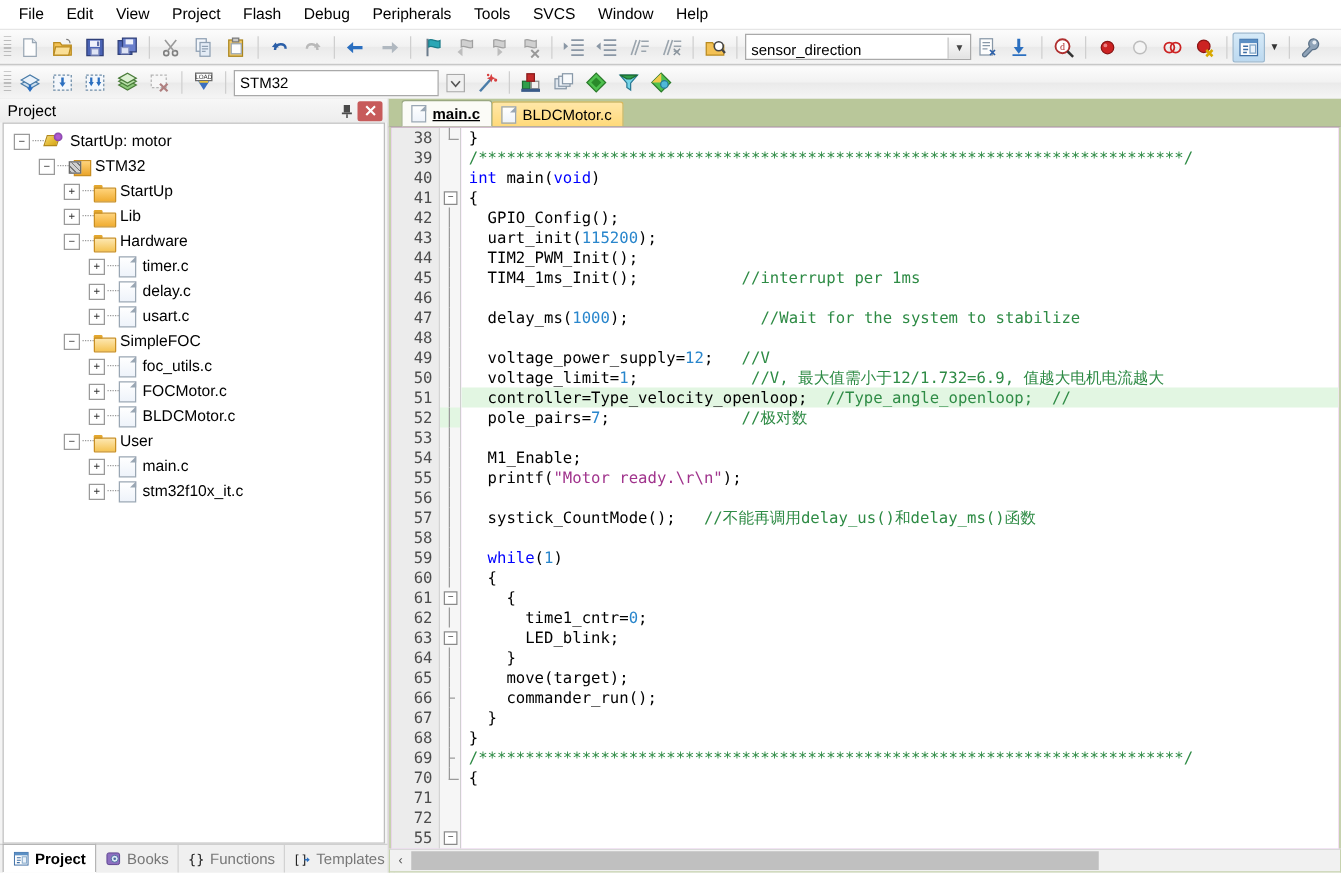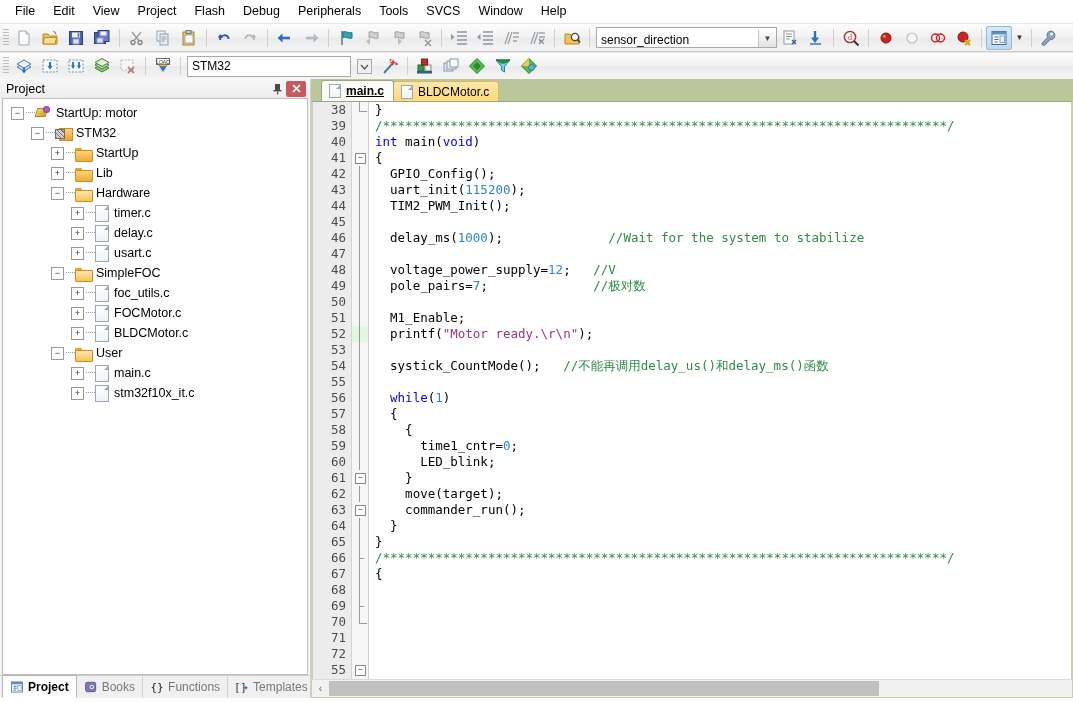--- a/index.html
+++ b/index.html
@@ -1081,24 +1081,27 @@
             <div class="ln"><span class="fold-box">−</span></div>
           </div>
         <div class="code-scroll" id="codetext">
             <div class="ln"><span class="pln">}</span></div>
             <div class="ln"><span class="cmt">/***************************************************************************/</span></div>
             <div class="ln"><span class="kw">int </span><span class="pln">main(</span><span class="kw">void</span><span class="pln">)</span></div>
             <div class="ln"><span class="pln">{</span></div>
             <div class="ln"><span class="pln">  GPIO_Config();</span></div>
             <div class="ln"><span class="pln">  uart_init(</span><span class="num">115200</span><span class="pln">);</span></div>
             <div class="ln"><span class="pln">  TIM2_PWM_Init();</span></div>
+            <div class="ln"><span class="pln">  TIM4_1ms_Init();           </span><span class="cmt">//interrupt per 1ms</span></div>
             <div class="ln">&nbsp;</div>
             <div class="ln"><span class="pln">  delay_ms(</span><span class="num">1000</span><span class="pln">);              </span><span class="cmt">//Wait for the system to stabilize</span></div>
             <div class="ln">&nbsp;</div>
             <div class="ln"><span class="pln">  voltage_power_supply=</span><span class="num">12</span><span class="pln">;   </span><span class="cmt">//V</span></div>
+            <div class="ln"><span class="pln">  voltage_limit=</span><span class="num">1</span><span class="pln">;            </span><span class="cmt">//V, 最大值需小于12/1.732=6.9, 值越大电机电流越大</span></div>
+            <div class="ln hl"><span class="pln">  controller=Type_velocity_openloop;  </span><span class="cmt">//Type_angle_openloop;  //</span></div>
             <div class="ln"><span class="pln">  pole_pairs=</span><span class="num">7</span><span class="pln">;              </span><span class="cmt">//极对数</span></div>
             <div class="ln">&nbsp;</div>
             <div class="ln"><span class="pln">  M1_Enable;</span></div>
             <div class="ln"><span class="pln">  printf(</span><span class="str">"Motor ready.\r\n"</span><span class="pln">);</span></div>
             <div class="ln">&nbsp;</div>
             <div class="ln"><span class="pln">  systick_CountMode();   </span><span class="cmt">//不能再调用delay_us()和delay_ms()函数</span></div>
             <div class="ln">&nbsp;</div>
             <div class="ln"><span class="kw">  while</span><span class="pln">(</span><span class="num">1</span><span class="pln">)</span></div>
             <div class="ln"><span class="pln">  {</span></div>
             <div class="ln"><span class="pln">    {</span></div>

